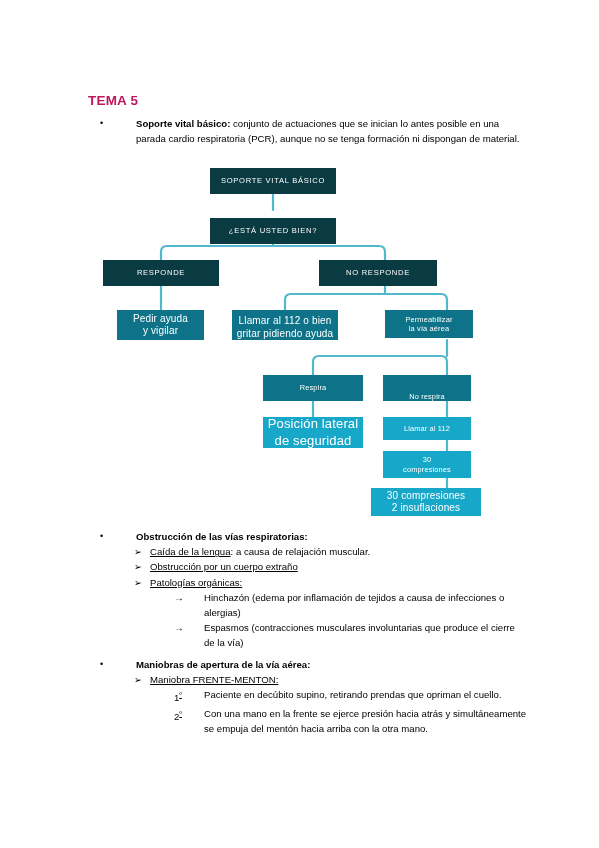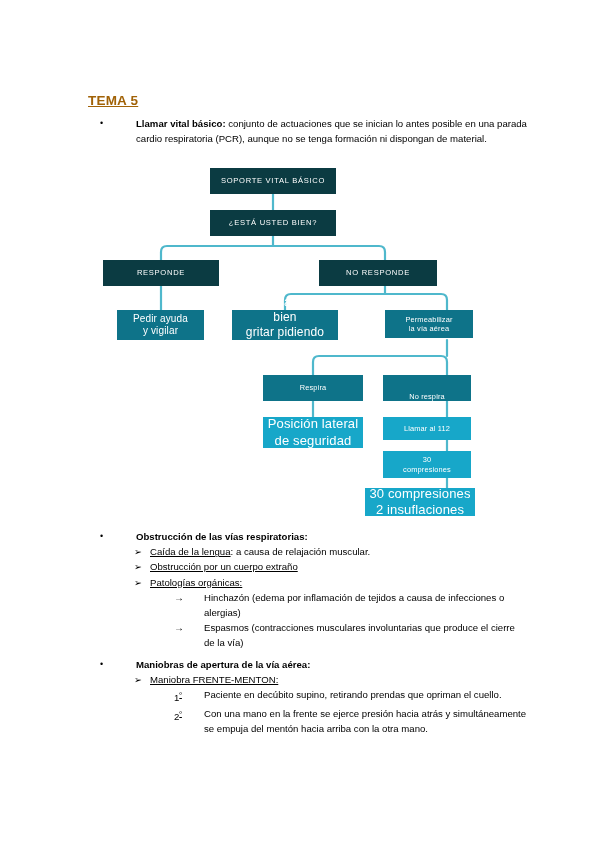--- a/index.html
+++ b/index.html
@@ -24,24 +24,23 @@
     padding: 0;
   }
 
   
   .tema-heading {
     position: absolute;
     left: 88px;
     top: 93px;
     font-size: 13.5px;
     font-weight: bold;
-    color: #a16207;
+    color: #be185d;
     letter-spacing: 0.2px;
     line-height: 1.2;
-    text-decoration: underline;
   }
 
   
   .textblock {
     position: absolute;
     font-size: 9.6px;
     line-height: 15.2px;
   }
 
   .li {
@@ -109,21 +108,21 @@
 </head>
 <body>
 
 <div class="page">
 
   <div class="tema-heading">TEMA 5</div>
 
   <div class="textblock" style="left:88px; top:116px; width:440px;">
     <div class="li lvl1">
       <span class="marker">•</span>
-      <span class="body"><span class="b">Llamar vital básico:</span><span class="n"> conjunto de actuaciones que se inician lo antes posible en una parada cardio respiratoria (PCR), aunque no se tenga formación ni dispongan de material.</span></span>
+      <span class="body"><span class="b">Soporte vital básico:</span><span class="n"> conjunto de actuaciones que se inician lo antes posible en una parada cardio respiratoria (PCR), aunque no se tenga formación ni dispongan de material.</span></span>
     </div>
   </div>
 
   <div class="flow">
 
     <svg width="410" height="348" viewBox="0 0 410 348">
       <g fill="none" stroke="#4fb8cc" stroke-width="2.2" stroke-linecap="round">
 
         <path d="M178 26 L178 42"></path>
 
@@ -145,35 +144,35 @@
         <path d="M352 272 L352 283"></path>
 
         <path d="M352 310 L352 320"></path>
       </g>
     </svg>
 
     <div class="node dark caps" style="left:115px; top:0px; width:126px; height:26px; font-size:7.6px;">
       <span>SOPORTE VITAL BÁSICO</span>
     </div>
 
-    <div class="node dark caps" style="left:115px; top:42px; width:126px; height:26px; font-size:7.6px;">
+    <div class="node dark caps" style="left:115px; top:50px; width:126px; height:26px; font-size:7.6px;">
       <span>¿ESTÁ USTED BIEN?</span>
     </div>
 
     <div class="node dark caps" style="left:224px; top:92px; width:118px; height:26px; font-size:7.6px;">
       <span>NO RESPONDE</span>
     </div>
     <div class="node dark caps" style="left:8px; top:92px; width:116px; height:26px; font-size:7.6px;">
       <span>RESPONDE</span>
     </div>
 
     <div class="node mid" style="left:22px; top:142px; width:87px; height:30px; font-size:10px;">
       <span><span>Pedir ayuda</span><br><span>y vigilar</span></span>
     </div>
-    <div class="node mid" style="left:137px; top:142px; width:106px; height:30px; font-size:12px;">
+    <div class="node mid" style="left:137px; top:142px; width:106px; height:30px; font-size:10px;align-items:flex-end;">
       <span><span>Llamar al 112 o bien</span><br><span>gritar pidiendo ayuda</span></span>
     </div>
     <div class="node mid" style="left:290px; top:142px; width:88px; height:28px; font-size:7.4px;">
       <span><span>Permeabilizar</span><br><span>la vía aérea</span></span>
     </div>
 
     <div class="node mid" style="left:168px; top:207px; width:100px; height:26px; font-size:7.4px;text-align:right;">
       <span>Respira</span>
     </div>
     <div class="node mid" style="left:288px; top:207px; width:88px; height:26px; font-size:7.4px;align-items:flex-end;">
@@ -184,21 +183,21 @@
       <span><span>Posición lateral</span><br><span>de seguridad</span></span>
     </div>
     <div class="node bright" style="left:288px; top:249px; width:88px; height:23px; font-size:7.4px;">
       <span>Llamar al 112</span>
     </div>
 
     <div class="node bright" style="left:288px; top:283px; width:88px; height:27px; font-size:7.4px;">
       <span><span>30</span><br><span>compresiones</span></span>
     </div>
 
-    <div class="node bright" style="left:270px; top:320px; width:110px; height:28px; font-size:13px;">
+    <div class="node bright" style="left:276px; top:320px; width:110px; height:28px; font-size:10px;">
       <span><span>30 compresiones</span><br><span>2 insuflaciones</span></span>
     </div>
 
   </div>
 
   <div class="textblock" style="left:88px; top:529px; width:440px;">
 
     <div class="li lvl1">
       <span class="marker">•</span>
       <span class="body b">Obstrucción de las vías respiratorias:</span>

